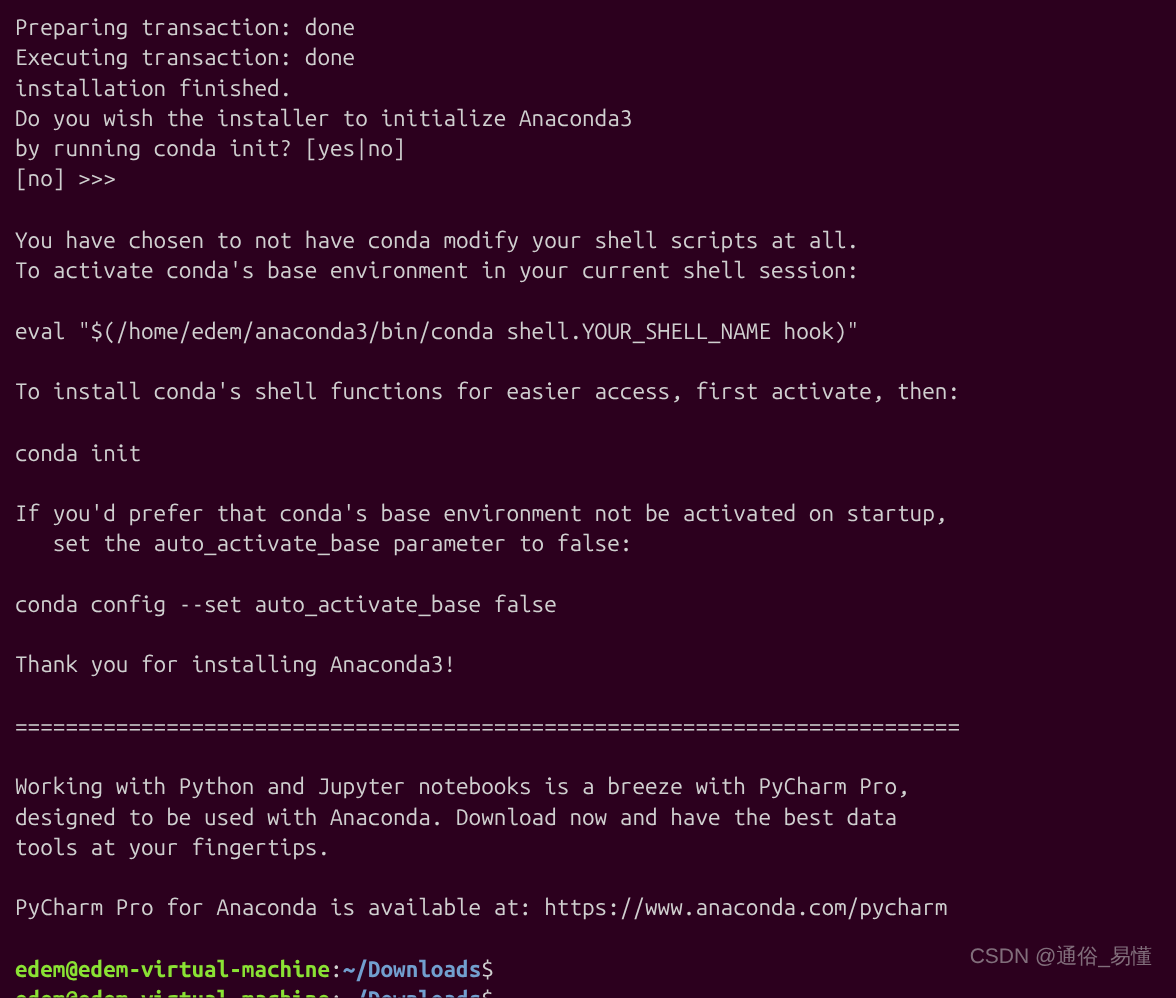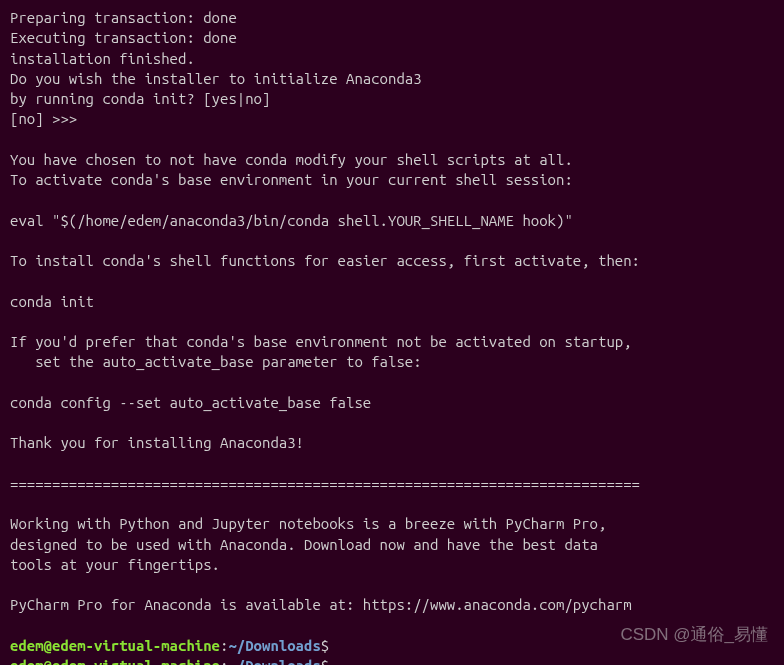--- a/index.html
+++ b/index.html
@@ -39,21 +39,21 @@
     }
     .dollar {
       color: #d0d0d0;
     }
     .watermark {
       position: absolute;
       bottom: 18px;
       right: 16px;
       color: rgba(200, 200, 200, 0.55);
       font-family: sans-serif;
-      font-size: 17px;
+      font-size: 14px;
       pointer-events: none;
     }
   </style>
 </head>
 <body>
 
 <div class="terminal-output" id="output-block"><div>Preparing transaction: done</div><div>Executing transaction: done</div><div>installation finished.</div><div>Do you wish the installer to initialize Anaconda3</div><div>by running conda init? [yes|no]</div><div>[no] &gt;&gt;&gt;</div><div>&nbsp;</div><div>You have chosen to not have conda modify your shell scripts at all.</div><div>To activate conda's base environment in your current shell session:</div><div>&nbsp;</div><div>eval "$(/home/edem/anaconda3/bin/conda shell.YOUR_SHELL_NAME hook)"</div><div>&nbsp;</div><div>To install conda's shell functions for easier access, first activate, then:</div><div>&nbsp;</div><div>conda init</div><div>&nbsp;</div><div>If you'd prefer that conda's base environment not be activated on startup,</div><div>   set the auto_activate_base parameter to false:</div><div>&nbsp;</div><div>conda config --set auto_activate_base false</div><div>&nbsp;</div><div>Thank you for installing Anaconda3!</div><div>&nbsp;</div><div>===========================================================================</div><div>&nbsp;</div><div>Working with Python and Jupyter notebooks is a breeze with PyCharm Pro,</div><div>designed to be used with Anaconda. Download now and have the best data</div><div>tools at your fingertips.</div><div>&nbsp;</div><div>PyCharm Pro for Anaconda is available at: https://www.anaconda.com/pycharm</div><div>&nbsp;</div></div>
 
 <div id="prompts-block">
     <div class="prompt-line"><span class="user-host">edem@edem-virtual-machine</span><span class="colon">:</span><span class="path">~/Downloads</span><span class="dollar">$</span><span></span></div>

